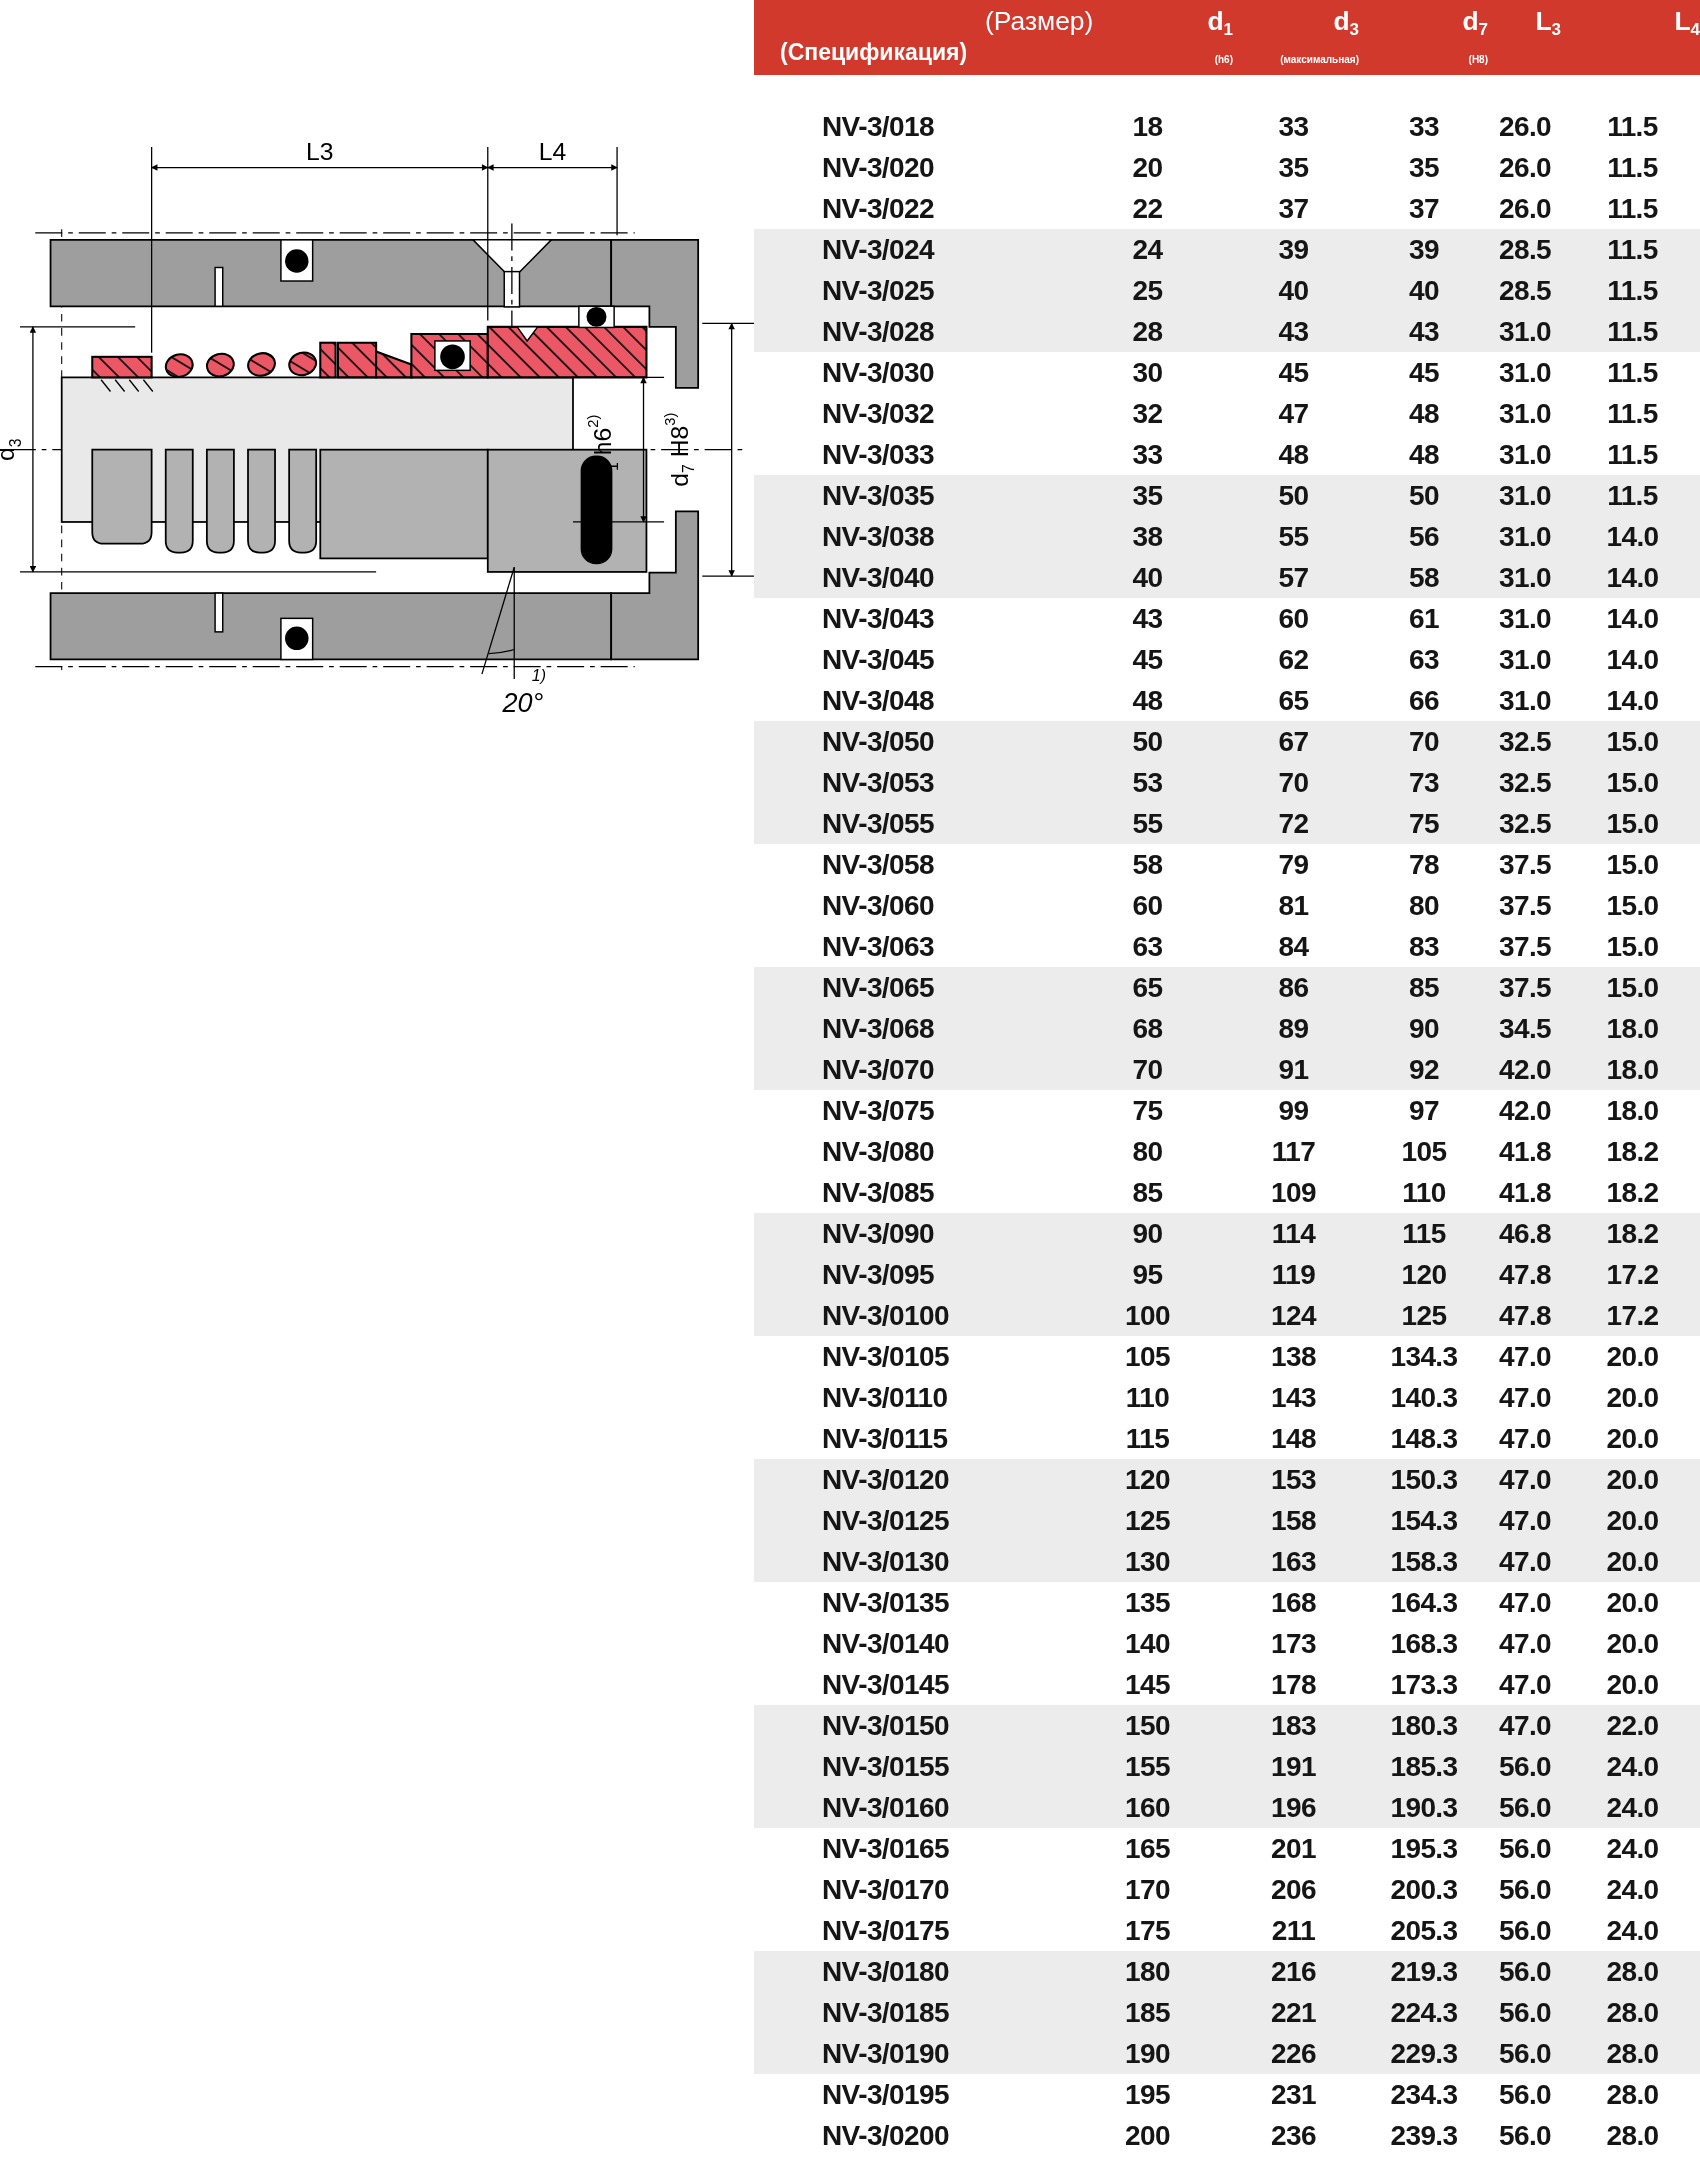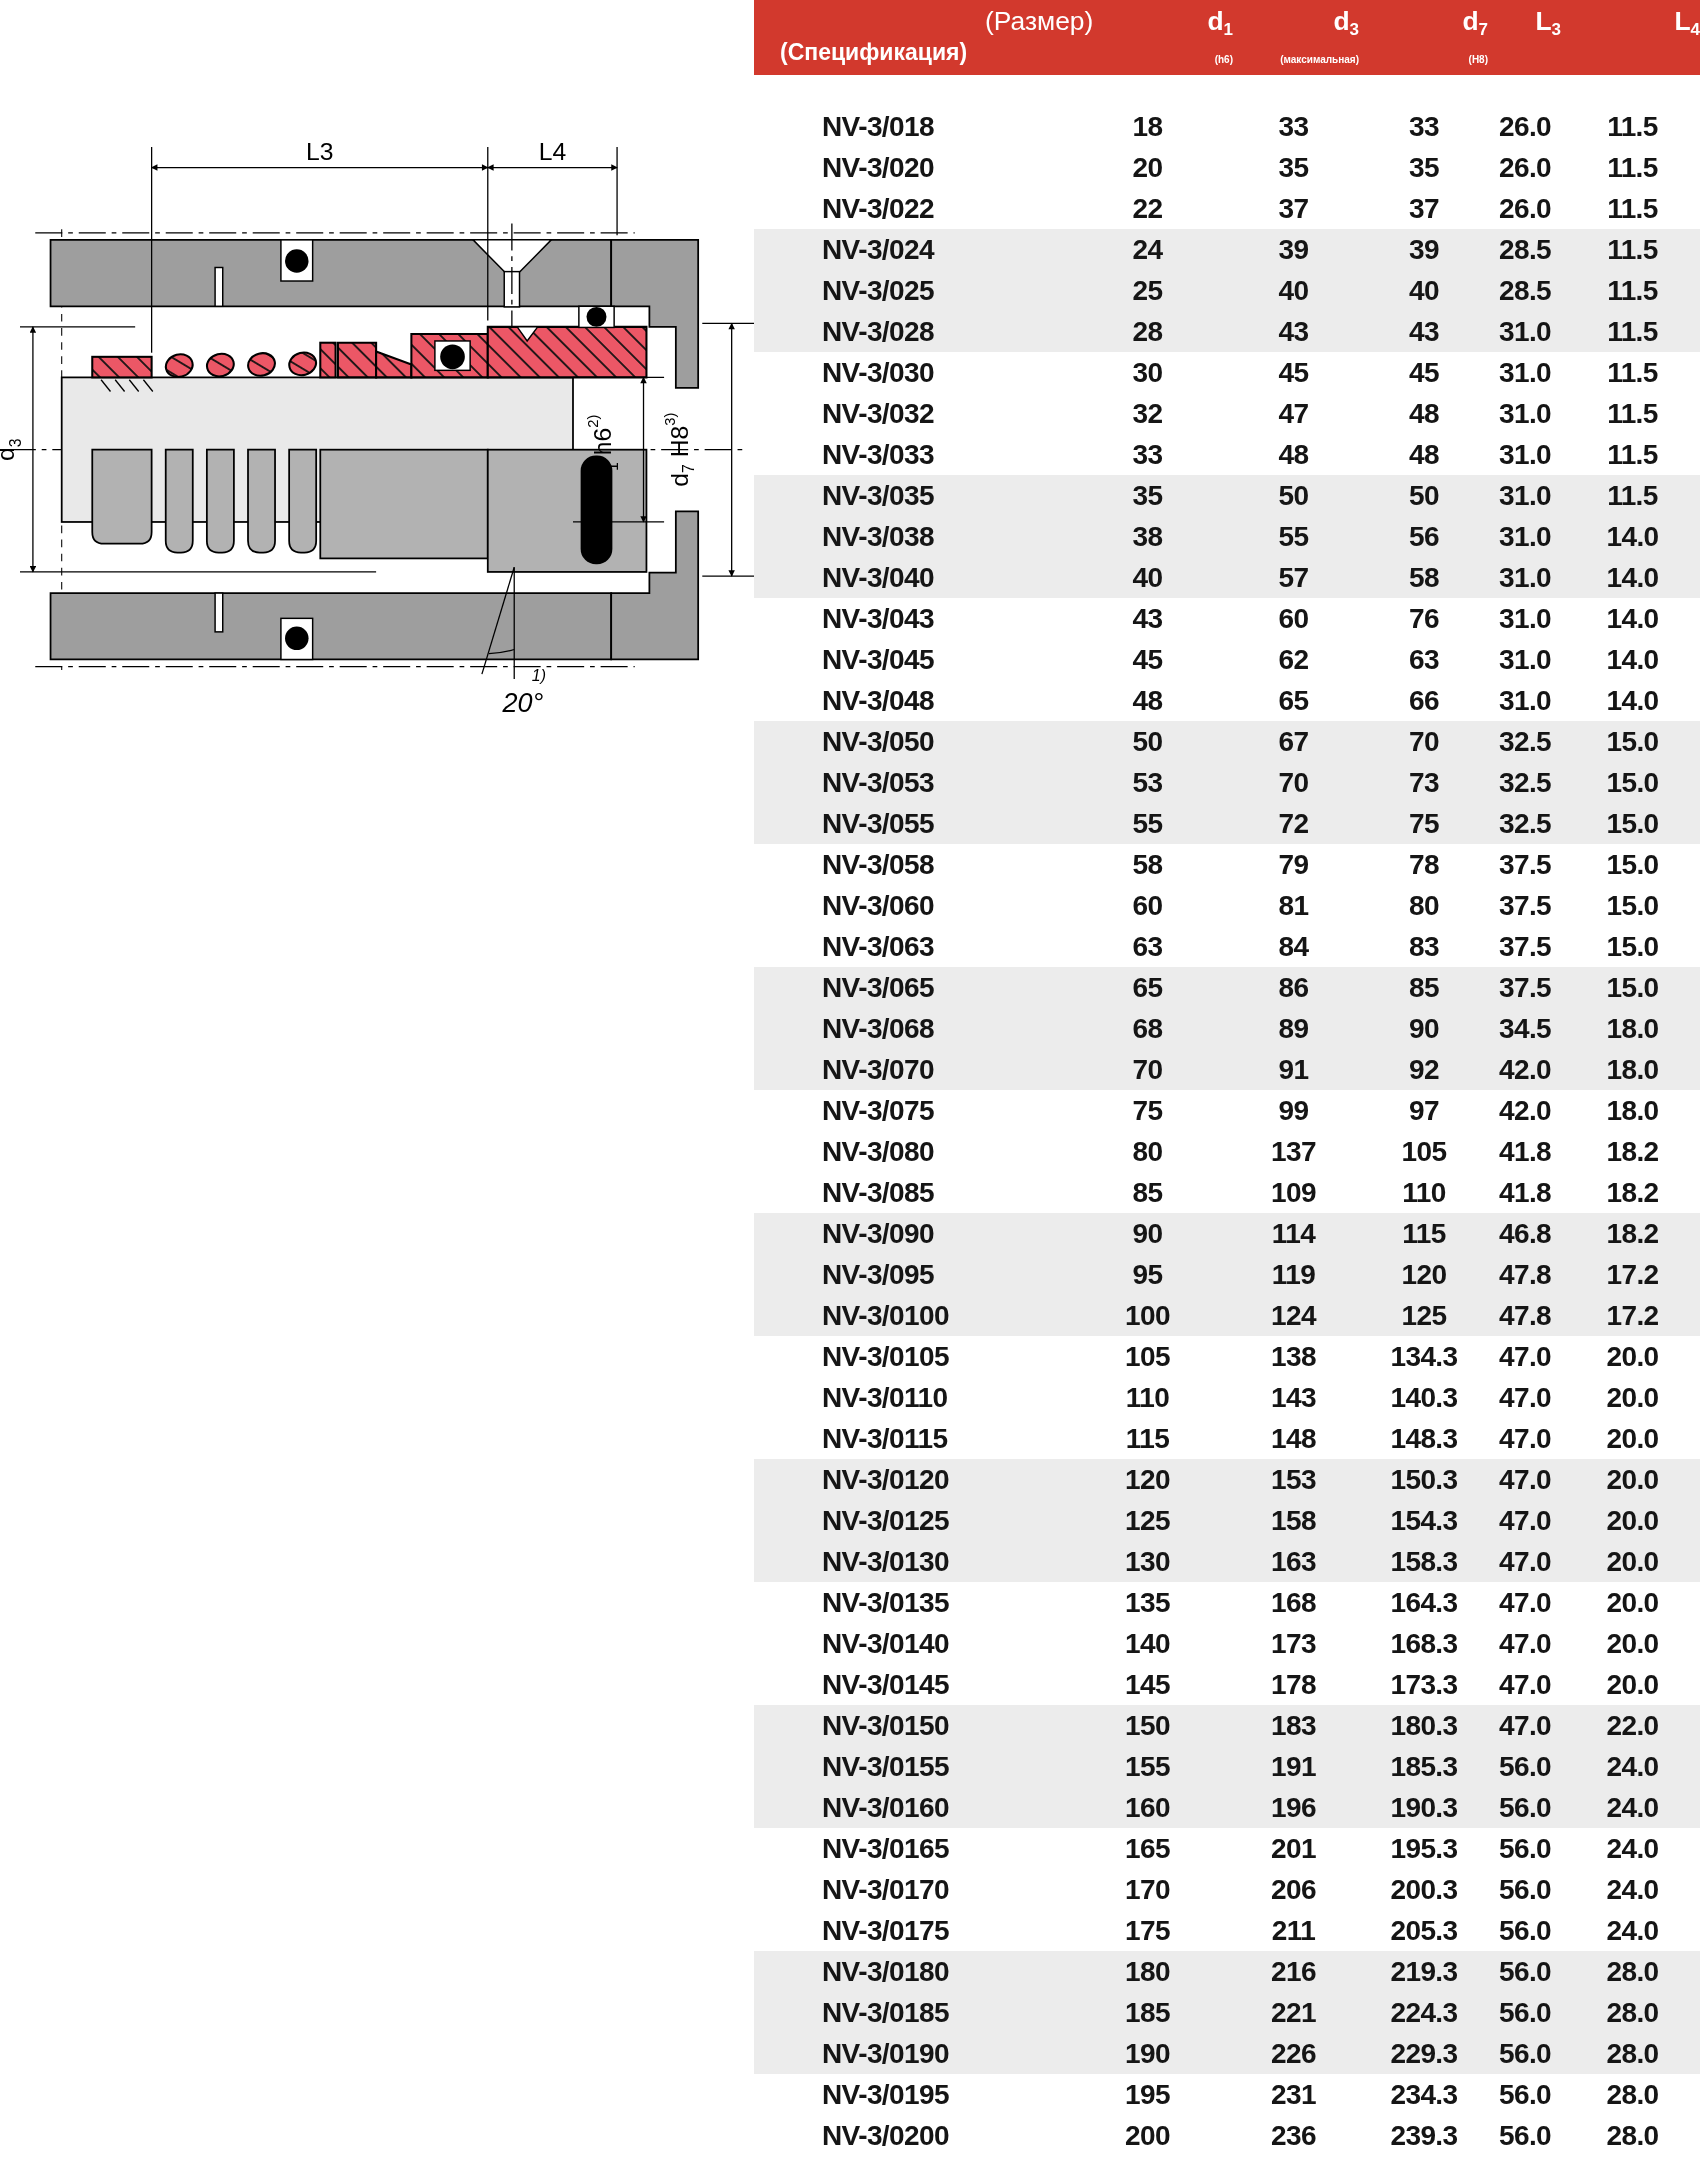--- a/index.html
+++ b/index.html
@@ -294,21 +294,21 @@
     <div class="c">57</div>
     <div class="c">58</div>
     <div class="c">31.0</div>
     <div class="c">14.0</div>
   </div>
 
   <div class="trow">
     <div class="c name">NV-3/043</div>
     <div class="c">43</div>
     <div class="c">60</div>
-    <div class="c">76</div>
+    <div class="c">61</div>
     <div class="c">31.0</div>
     <div class="c">14.0</div>
   </div>
 
   <div class="trow">
     <div class="c name">NV-3/045</div>
     <div class="c">45</div>
     <div class="c">62</div>
     <div class="c">63</div>
     <div class="c">31.0</div>
@@ -410,21 +410,21 @@
     <div class="c">75</div>
     <div class="c">99</div>
     <div class="c">97</div>
     <div class="c">42.0</div>
     <div class="c">18.0</div>
   </div>
 
   <div class="trow">
     <div class="c name">NV-3/080</div>
     <div class="c">80</div>
-    <div class="c">137</div>
+    <div class="c">117</div>
     <div class="c">105</div>
     <div class="c">41.8</div>
     <div class="c">18.2</div>
   </div>
 
   <div class="trow">
     <div class="c name">NV-3/085</div>
     <div class="c">85</div>
     <div class="c">109</div>
     <div class="c">110</div>

